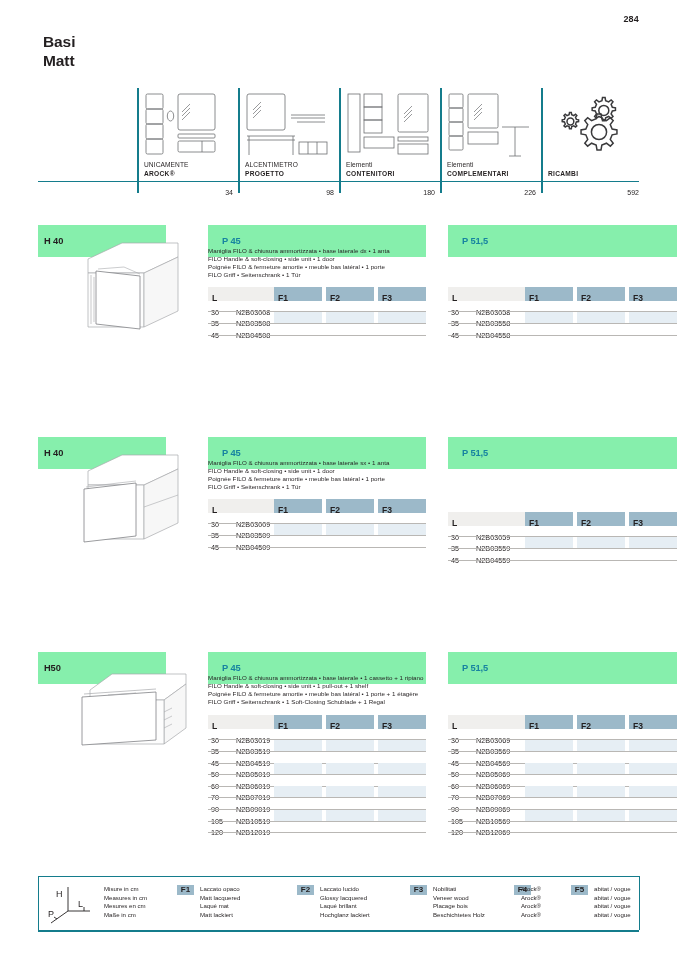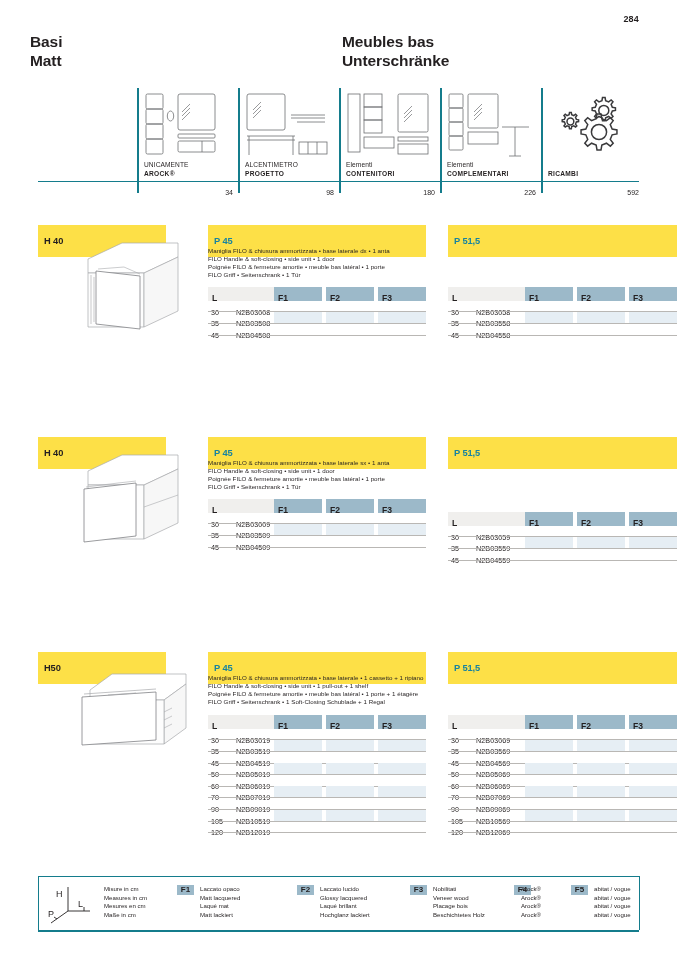--- a/index.html
+++ b/index.html
@@ -12,21 +12,21 @@
   }
   .page { position: relative; width: 677px; height: 958px; }
 
   
   .page-num {
     position: absolute; top: 14px; right: 38px;
     font-size: 9px; font-weight: 700; letter-spacing: .2px; color: #231f20;
   }
 
   
-  .title-left { position: absolute; left: 30px; top: 33px; }
+  .title-left { position: absolute; left: 43px; top: 33px; }
   .title-right { position: absolute; left: 342px; top: 33px; }
   .title-line { font-size: 15.5px; font-weight: 700; line-height: 18.5px; letter-spacing: -0.1px; }
 
   
   .nav { position: absolute; left: 38px; top: 88px; width: 601px; height: 112px; }
   .nav-baseline {
     position: absolute; left: 0; bottom: 18px; width: 601px; height: 1.2px;
     background: #147c8c;
   }
   .nav-cell { position: absolute; top: 0; height: 112px; }
@@ -41,31 +41,31 @@
   .nav-label .l1 { font-weight: 400; }
   .nav-label .l2 { font-weight: 700; letter-spacing: .3px; }
   .nav-label .big { font-weight: 700; letter-spacing: .3px; }
   .nav-num {
     position: absolute; bottom: 4px; font-size: 7px; color: #231f20; text-align: right;
   }
 
   
   .sec { position: absolute; left: 38px; width: 601px; }
   .band {
-    position: absolute; height: 32px; background: #fde047;
+    position: absolute; height: 32px; background: #86efac;
     display: flex; align-items: center;
   }
   .band-h { left: 0; width: 128px; }
   .band-p1 { left: 170px; width: 218px; }
   .band-p2 { left: 410px; width: 229px; }
   .band-txt-h {
     font-size: 9.3px; font-weight: 700; color: #231f20; padding-left: 6px; letter-spacing: -.1px;
   }
   .band-txt-p {
-    font-size: 9.3px; font-weight: 700; color: #1783a0; padding-left: 6px; letter-spacing: -.1px;
+    font-size: 9.3px; font-weight: 700; color: #1783a0; padding-left: 14px; letter-spacing: -.1px;
   }
 
   .desc { position: absolute; left: 170px; width: 250px; }
   .desc div {
     font-size: 6.2px; line-height: 7.9px; color: #231f20; letter-spacing: .02px; white-space: nowrap;
   }
 
   
   .tbl { position: absolute; width: 218px; }
   .tbl.right { width: 229px; }
@@ -111,24 +111,20 @@
 </head>
 <body>
 
 <div class="page">
 
   <div class="page-num">284</div>
 
   <div class="title-left">
     <div class="title-line">Basi</div>
     <div class="title-line">Matt</div>
-  </div>
-  <div class="title-right">
-    <div class="title-line">Meubles bas</div>
-    <div class="title-line">Unterschränke</div>
   </div>
 
   <div class="nav">
     <div class="nav-baseline"></div>
 
     <div class="nav-div" style="left:99px"></div>
     <div class="nav-div" style="left:200px"></div>
     <div class="nav-div" style="left:301px"></div>
     <div class="nav-div" style="left:402px"></div>
     <div class="nav-div" style="left:503px"></div>

